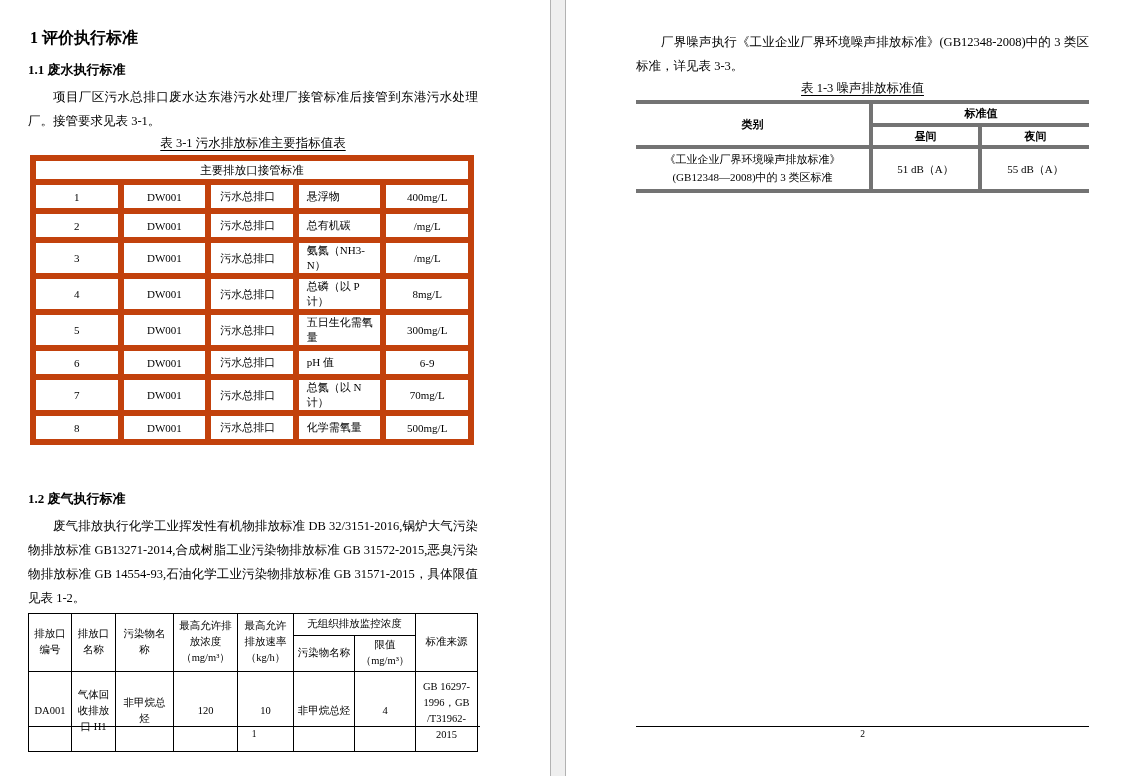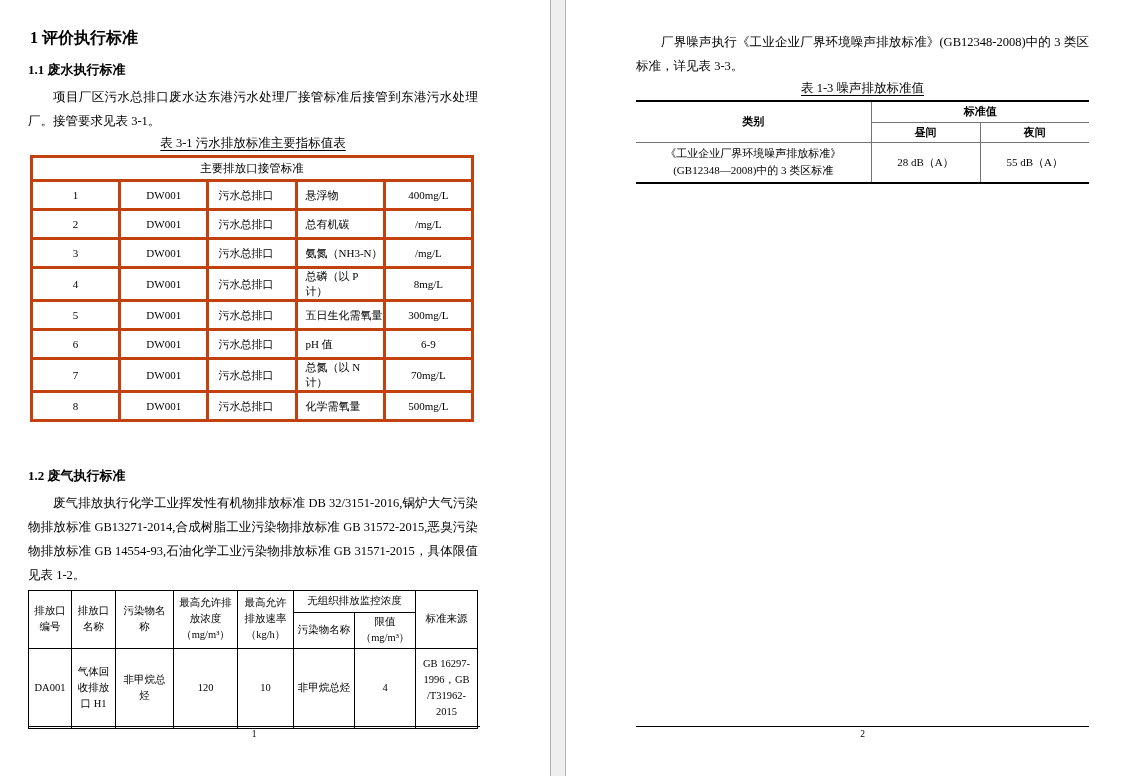--- a/index.html
+++ b/index.html
@@ -20,21 +20,21 @@
   .body-text { font-size:12.5px; line-height:24px; text-align:justify; text-indent:2em; }
   .caption { font-size:12.5px; font-weight:normal; text-align:center;
              text-decoration:underline; text-underline-offset:3px; margin-top:2px; }
   #page2 .body-text { margin-top:2px; }
 
   table { border-collapse:collapse; table-layout:fixed; }
   th { font-weight:normal; }
 
   
   .t31 { width:444px; margin:3px 0 0 2px; font-size:11px; }
-  .t31 th,.t31 td { border:3px solid #c2410c; text-align:center; vertical-align:middle; }
+  .t31 th,.t31 td { border:6px solid #c2410c; text-align:center; vertical-align:middle; }
   .t31 thead th { height:24px; font-size:11.5px; }
   .t31 td { height:29px; }
   .t31 .c1 { width:36px; }
   .t31 .c2 { width:72px;font-family:Liberation Serif, serif; }
   .t31 .c3 { width:102px; text-align:left; padding-left:9px; }
   .t31 .c4 { width:95px;  text-align:left; padding-left:8px; }
   .t31 .c5 { width:139px; }
 
   
   .t12 { width:450px; margin-top:3px; font-size:10.5px; }
@@ -42,21 +42,21 @@
                     padding:1px 3px; line-height:1.55; }
   .t12 .hr1 > * { height:22px; }
   .t12 .hr2 > * { height:34px; }
   .t12 .dr  > * { height:80px; }
   .t12 .w1{width:43px;} .t12 .w2{width:44px;} .t12 .w3{width:58px;} .t12 .w4{width:64px;}
   .t12 .w5{width:56px;} .t12 .w6{width:62px;} .t12 .w7{width:61px;} .t12 .w8{width:62px;}
 
   
   .t13 { width:453px; margin-top:3px; font-size:11px;
          border-top:2px solid #000; border-bottom:2px solid #000; }
-  .t13 th,.t13 td { border:1px solid #737373; text-align:center; vertical-align:middle; line-height:1.7; }
+  .t13 th,.t13 td { border:4px solid #737373; text-align:center; vertical-align:middle; line-height:1.7; }
   .t13 th { font-weight:bold; }
   .t13 tr > *:first-child { border-left:none; }
   .t13 tr > *:last-child  { border-right:none; }
   .t13 .hr1 > * { height:21px; }
   .t13 .hr2 > * { height:20px; }
   .t13 .dr  > * { height:38px; }
   .t13 .cw{width:235px;} .t13 .dw{width:118px;} .t13 .nw{width:100px;}
   .t13 .cat-val { font-size:11px; line-height:1.6; padding:2px 10px; }
 
   .footer { position:absolute; top:726px; }
@@ -204,21 +204,21 @@
           <tr class="hr1">
             <th rowspan="2" class="cw">类别</th>
             <th colspan="2">标准值</th>
           </tr>
           <tr class="hr2">
             <th class="dw">昼间</th>
             <th class="nw">夜间</th>
           </tr>
           <tr class="dr">
             <td class="cat-val">《工业企业厂界环境噪声排放标准》(GB12348—2008)中的 3 类区标准</td>
-            <td>28 dB（A）</td>
+            <td>51 dB（A）</td>
             <td>55 dB（A）</td>
           </tr>
         </tbody>
       </table>
     </div>
 
     <div class="footer">
       <div class="footer-line"></div>
       <div class="page-num">2</div>
     </div>

